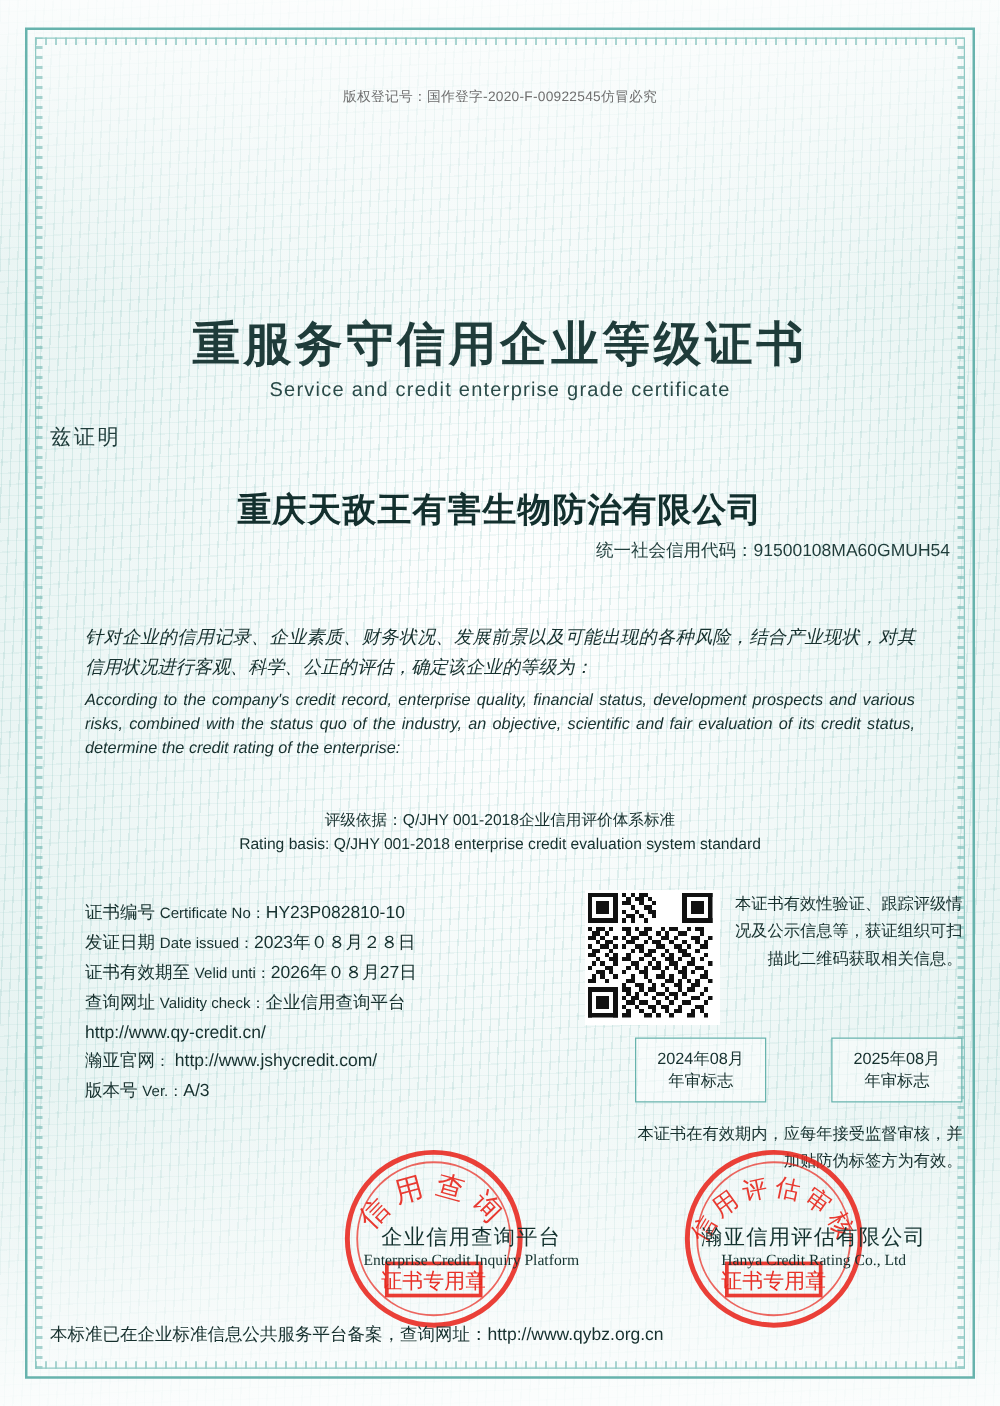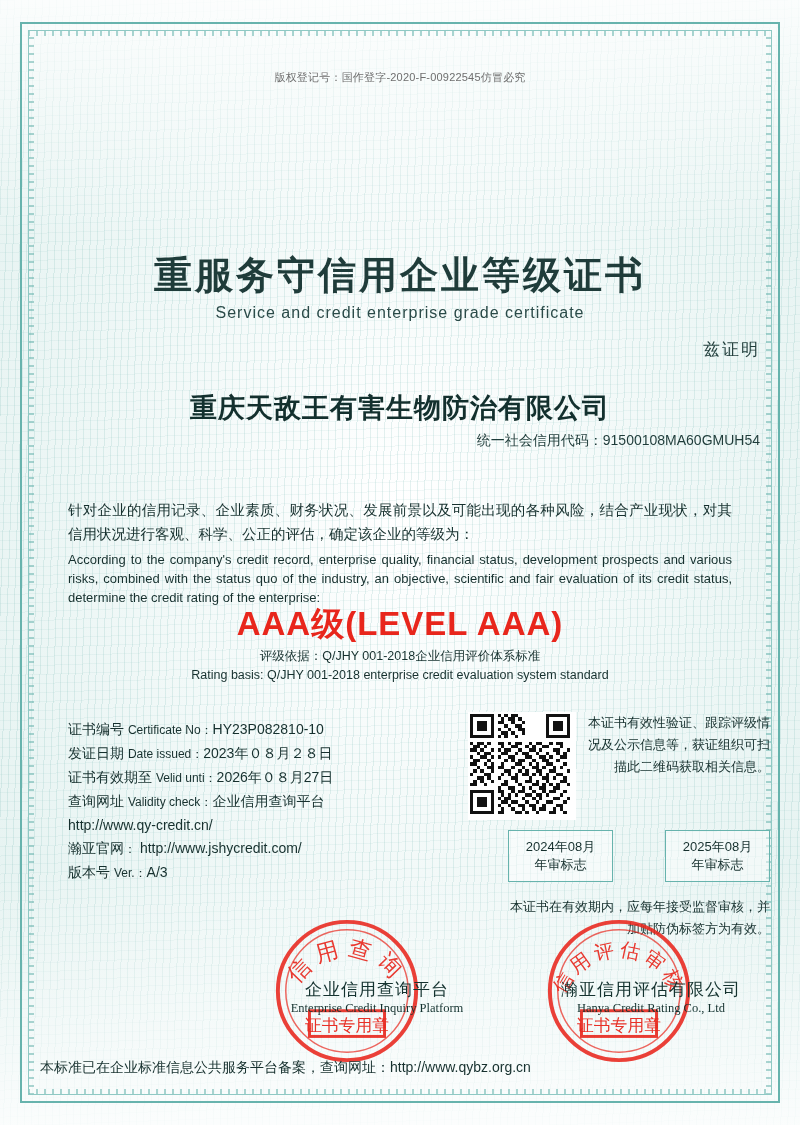--- a/index.html
+++ b/index.html
@@ -126,21 +126,21 @@
     left: 0; right: 0;
     text-align: center;
     font-size: 16px;
     color: #2a4a48;
     letter-spacing: 1px;
   }
   .certify-cn {
     position: absolute;
     top: 298px;
     left: 0; right: 0;
-    text-align: right;
+    text-align: left;
     font-size: 17px;
     color: #1f3c3a;
     letter-spacing: 2px;
   }
   .certify-en {
     position: absolute;
     top: 322px;
     left: 0; right: 0;
     text-align: center;
     font-size: 14px;
@@ -171,20 +171,21 @@
     left: 0; right: 0;
     text-align: center;
     font-size: 14px;
     color: #1f3c3a;
   }
   .para {
     position: absolute;
     left: 28px;
     right: 28px;
     top: 458px;
+    font-style: italic;
   }
   .para-cn {
     font-size: 14.5px;
     color: #16302e;
     line-height: 24px;
     text-align: justify;
   }
   .para-en {
     margin-top: 4px;
     font-size: 13px;
@@ -331,21 +332,20 @@
     <div class="title-en">Service and credit enterprise grade certificate</div>
     <div class="certify-cn">兹证明</div>
     <div class="company-name">重庆天敌王有害生物防治有限公司</div>
     <div class="company-code">统一社会信用代码：91500108MA60GMUH54</div>
 
     <div class="para">
       <div class="para-cn">针对企业的信用记录、企业素质、财务状况、发展前景以及可能出现的各种风险，结合产业现状，对其信用状况进行客观、科学、公正的评估，确定该企业的等级为：</div>
       <div class="para-en">According to the company's credit record, enterprise quality, financial status, development prospects and various risks, combined with the status quo of the industry, an objective, scientific and fair evaluation of its credit status, determine the credit rating of the enterprise:</div>
     </div>
 
-    <div class="level">AAA级(LEVEL AAA)</div>
     <div class="basis-cn">评级依据：Q/JHY 001-2018企业信用评价体系标准</div>
     <div class="basis-en">Rating basis: Q/JHY 001-2018 enterprise credit evaluation system standard</div>
 
     <div class="details">
       <div class="row"><span class="label-cn">证书编号</span> <span class="label-en">Certificate No：</span><span class="value">HY23P082810-10</span></div>
       <div class="row"><span class="label-cn">发证日期</span> <span class="label-en">Date issued：</span><span class="value">2023年０８月２８日</span></div>
       <div class="row"><span class="label-cn">证书有效期至</span> <span class="label-en">Velid unti：</span><span class="value">2026年０８月27日</span></div>
       <div class="row"><span class="label-cn">查询网址</span> <span class="label-en">Validity check：</span><span class="value">企业信用查询平台</span></div>
       <div class="row"><span class="value">http://www.qy-credit.cn/</span></div>
       <div class="row"><span class="label-cn">瀚亚官网</span><span class="label-en">：</span> <span class="value">http://www.jshycredit.com/</span></div>

